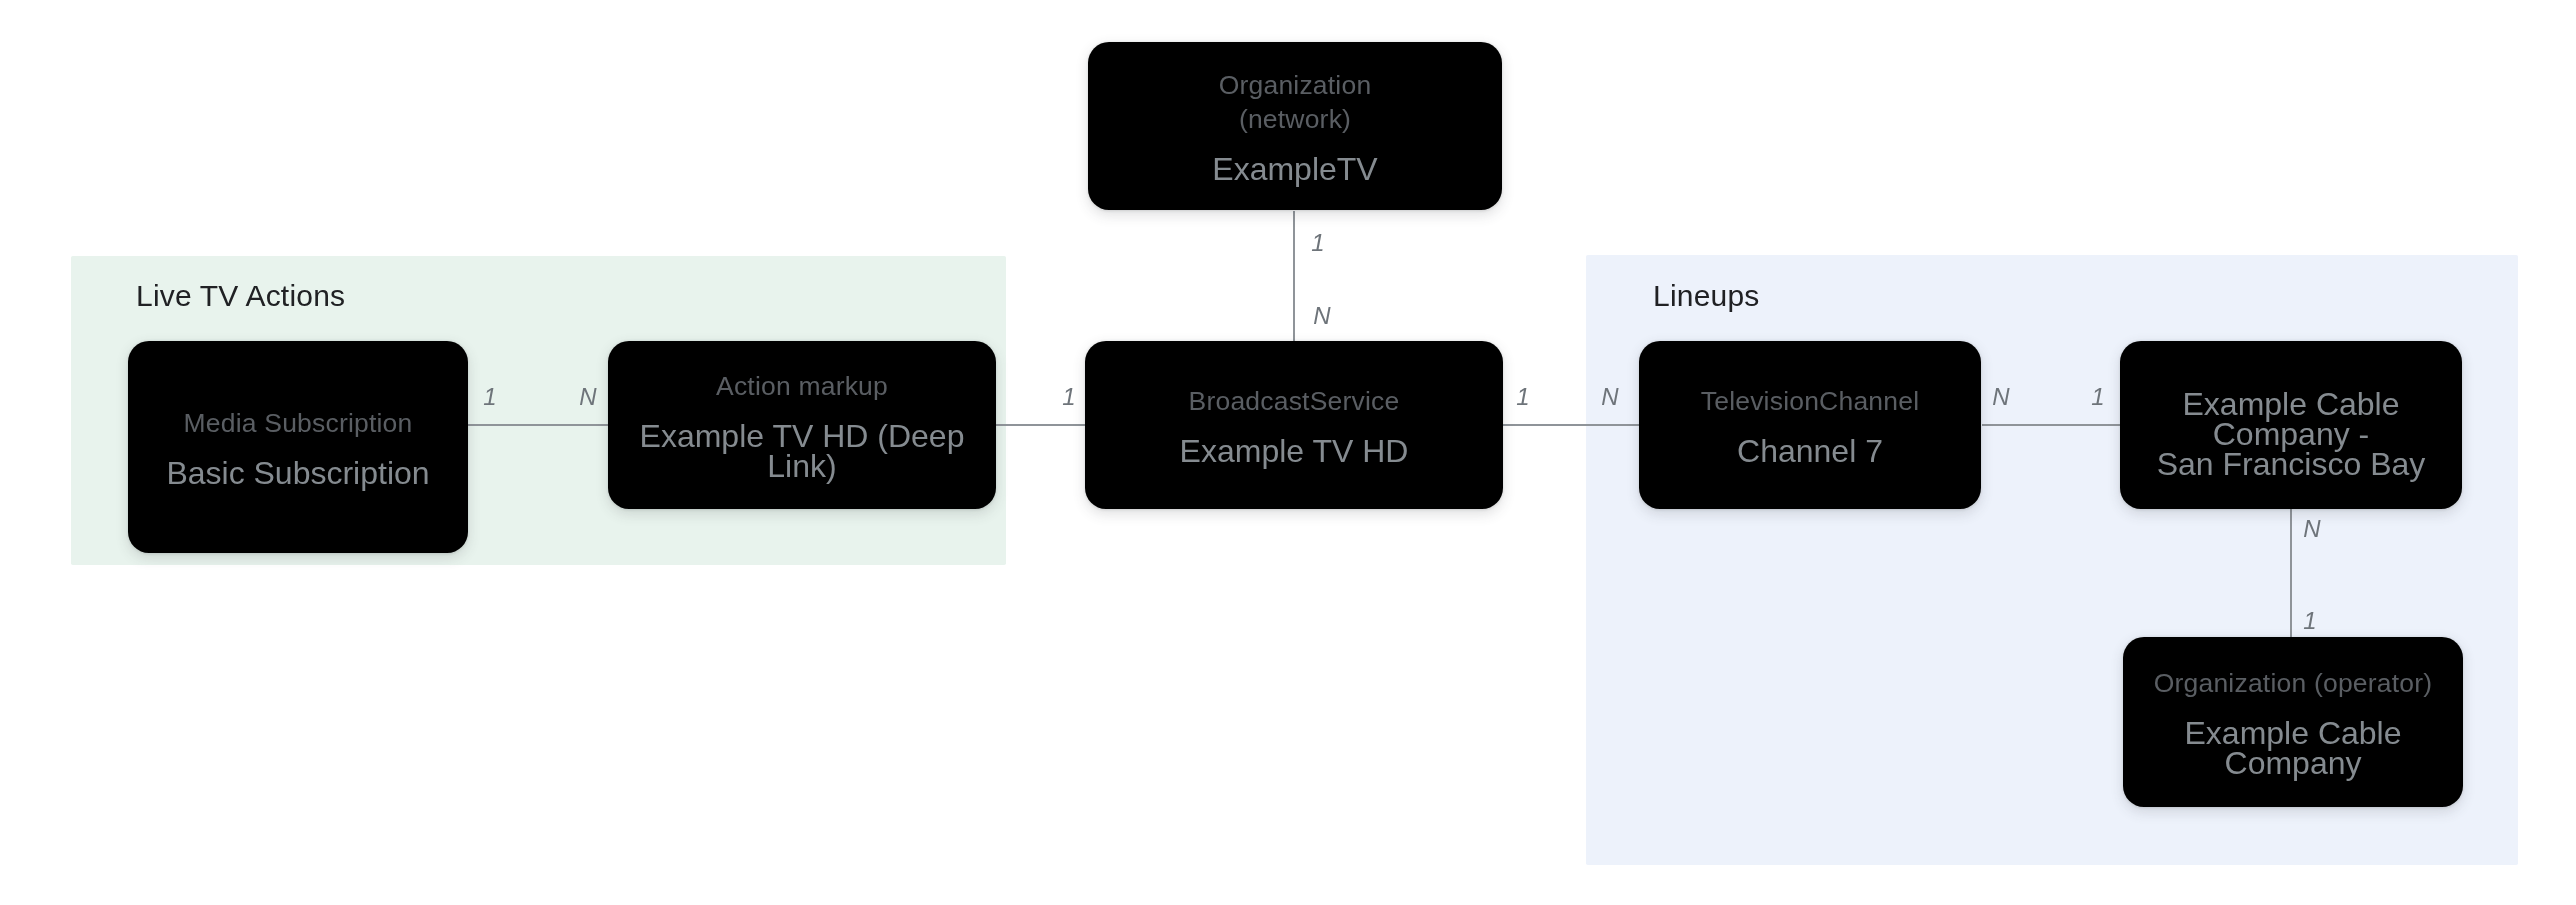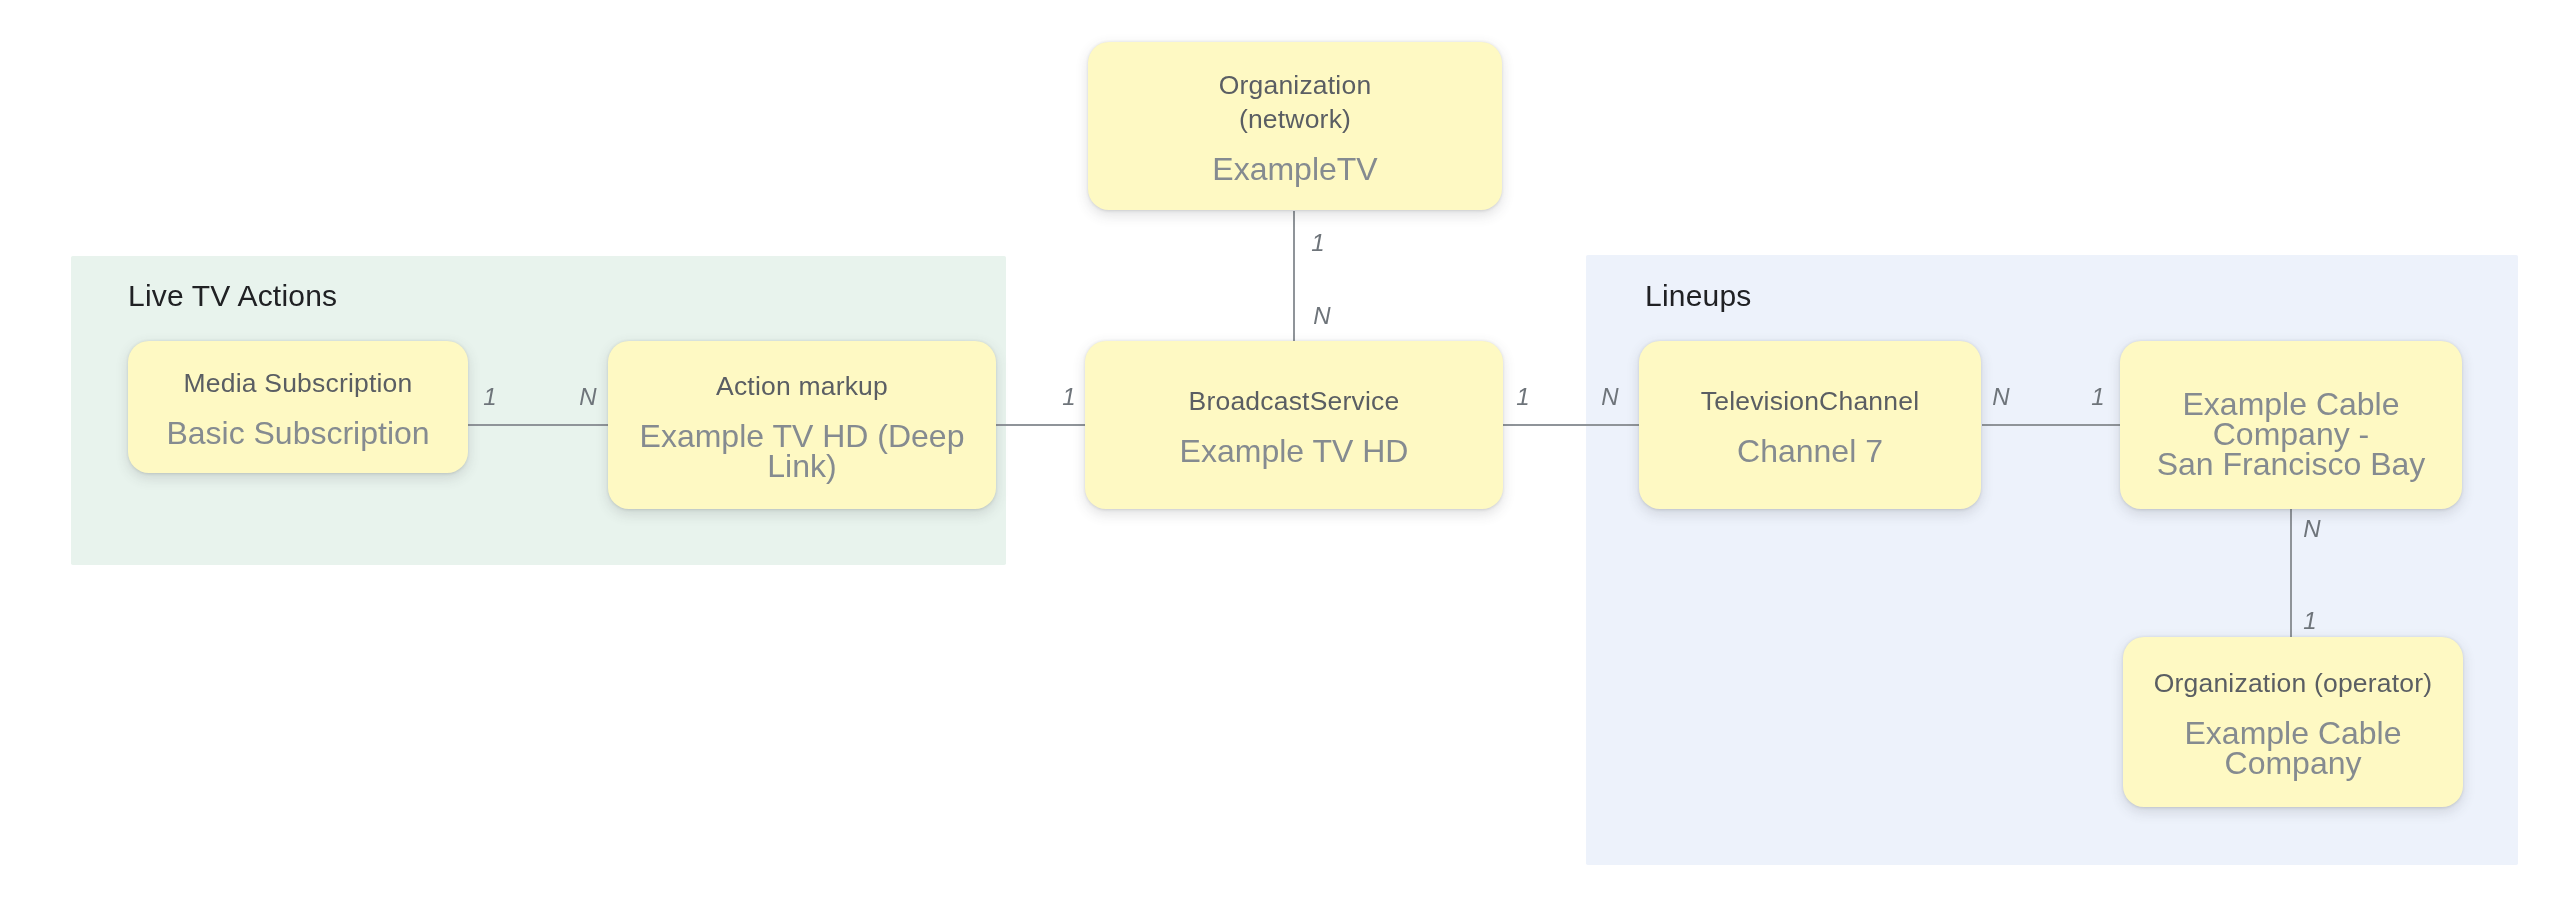--- a/index.html
+++ b/index.html
@@ -3,24 +3,24 @@
 <meta charset="utf-8">
 <style>
   html,body{margin:0;padding:0;background:#ffffff;}
   .stage{
     position:relative;width:2576px;height:906px;background:#ffffff;
     font-family:"Liberation Sans",sans-serif;overflow:hidden;
   }
   .region{position:absolute;border-radius:1.8px;}
   .region-title{
     position:absolute;font-size:30px;line-height:35px;color:#202124;
-    white-space:nowrap;letter-spacing:0.2px;
+    white-space:nowrap;letter-spacing:0.2px;margin-left:8px;
   }
   .node{
-    position:absolute;background:#fef9c3;border-radius:21px;
+    position:absolute;background:#000000;border-radius:21px;
     box-shadow:0 0.9px 2.7px rgba(60,64,67,.14),0 4.4px 12.4px rgba(60,64,67,.16);
     display:flex;flex-direction:column;align-items:center;justify-content:center;
     text-align:center;padding-bottom:0;box-sizing:border-box;
   }
   .node-title{font-size:26.5px;line-height:34px;color:#5a5e63;letter-spacing:0.2px;}
   .node-title span{display:block;}
   .node-sub{margin-top:17.7px;font-size:32px;line-height:30px;color:#858b90;}
   .node-sub span{display:block;}
   .edge{position:absolute;background:#8f9499;}
   .card{
@@ -67,21 +67,21 @@
   <div class="node" style="left:1088px;top:42px;width:414px;height:168px;">
     <div class="node-title">
       <span>Organization</span>
       <span>(network)</span>
     </div>
     <div class="node-sub">
       <span>ExampleTV</span>
     </div>
   </div>
 
-  <div class="node" style="left:128px;top:341px;width:340px;height:132px;">
+  <div class="node" style="left:128px;top:341px;width:340px;height:212px;">
     <div class="node-title">
       <span>Media Subscription</span>
     </div>
     <div class="node-sub">
       <span>Basic Subscription</span>
     </div>
   </div>
 
   <div class="node" style="left:608px;top:341px;width:388px;height:168px;">
     <div class="node-title">

